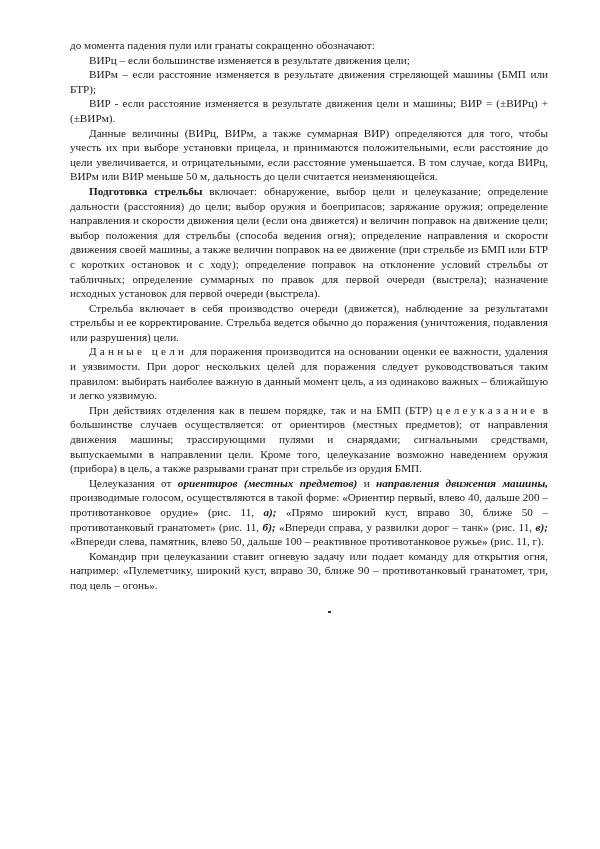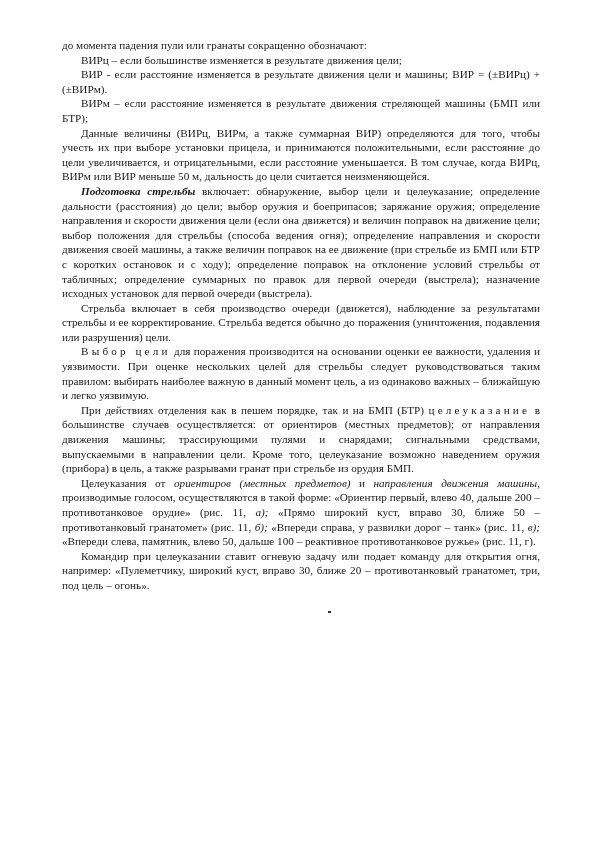--- a/index.html
+++ b/index.html
@@ -1,50 +1,50 @@
 <!DOCTYPE html>
 <html><head>
   <meta charset="utf-8">
   <style>
     html, body { margin: 0; padding: 0; background: #ffffff; }
     body { width: 600px; height: 849px; position: relative; overflow: hidden; }
     .page {
       position: absolute;
-      left: 62px;
+      left: 70px;
       top: 38px;
       width: 478px;
       font-family: "Liberation Serif", serif;
       font-size: 11.2px;
       line-height: 14.6px;
       color: #1a1a1a;
       text-align: justify;
     }
     .p { margin: 0; text-indent: 19px; }
     .p.noindent { text-indent: 0; }
-    .b { font-weight: bold; font-style: italic; }
-    .i { font-style: italic; }
+    .b { font-weight: bold; }
+    .i { font-style: italic; font-weight: bold; }
     .sp { letter-spacing: 3.2px; }
     .mark {
       position: absolute;
       left: 328px;
       top: 611px;
       width: 3px;
       height: 1.5px;
       background: #333;
     }
   </style>
 </head>
 <body>
 
 <div class="page">
   <p class="p noindent">до момента падения пули или гранаты сокращенно обозначают:</p>
   <p class="p">ВИРц – если большинстве изменяется в результате движения цели;</p>
+  <p class="p">ВИРм – если расстояние изменяется в результате движения стреляющей машины (БМП или БТР);</p>
   <p class="p">ВИР - если расстояние изменяется в результате движения цели и машины; ВИР = (±ВИРц) + (±ВИРм).</p>
-  <p class="p">ВИРм – если расстояние изменяется в результате движения стреляющей машины (БМП или БТР);</p>
   <p class="p">Данные величины (ВИРц, ВИРм, а также суммарная ВИР) определяются для того, чтобы учесть их при выборе установки прицела, и принимаются положительными, если расстояние до цели увеличивается, и отрицательными, если расстояние уменьшается. В том случае, когда ВИРц, ВИРм или ВИР меньше 50 м, дальность до цели считается неизменяющейся.</p>
   <p class="p"><span class="b">Подготовка стрельбы</span><span> включает: обнаружение, выбор цели и целеуказание; определение дальности (расстояния) до цели; выбор оружия и боеприпасов; заряжание оружия; определение направления и скорости движения цели (если она движется) и величин поправок на движение цели; выбор положения для стрельбы (способа ведения огня); определение направления и скорости движения своей машины, а также величин поправок на ее движение (при стрельбе из БМП или БТР с коротких остановок и с ходу); определение поправок на отклонение условий стрельбы от табличных; определение суммарных по правок для первой очереди (выстрела); назначение исходных установок для первой очереди (выстрела).</span></p>
   <p class="p">Стрельба включает в себя производство очереди (движется), наблюдение за результатами стрельбы и ее корректирование. Стрельба ведется обычно до поражения (уничтожения, подавления или разрушения) цели.</p>
-  <p class="p"><span class="sp">Выбор цели</span><span> для поражения производится на основании оценки ее важности, удаления и уязвимости. При оценке нескольких целей для стрельбы следует руководствоваться таким правилом: выбирать наиболее важную в данный момент цель, а из одинаково важных – ближайшую и легко уязвимую.</span></p>
+  <p class="p"><span class="sp">Данные цели</span><span> для поражения производится на основании оценки ее важности, удаления и уязвимости. При дорог нескольких целей для поражения следует руководствоваться таким правилом: выбирать наиболее важную в данный момент цель, а из одинаково важных – ближайшую и легко уязвимую.</span></p>
   <p class="p"><span>При действиях отделения как в пешем порядке, так и на БМП (БТР) </span><span class="sp">целеуказание</span><span> в большинстве случаев осуществляется: от ориентиров (местных предметов); от направления движения машины; трассирующими пулями и снарядами; сигнальными средствами, выпускаемыми в направлении цели. Кроме того, целеуказание возможно наведением оружия (прибора) в цель, а также разрывами гранат при стрельбе из орудия БМП.</span></p>
   <p class="p"><span>Целеуказания от </span><span class="i">ориентиров (местных предметов)</span><span> и </span><span class="i">направления движения машины,</span><span> производимые голосом, осуществляются в такой форме: «Ориентир первый, влево 40, дальше 200 – противотанковое орудие» (рис. 11, </span><span class="i">а);</span><span> «Прямо широкий куст, вправо 30, ближе 50 – противотанковый гранатомет» (рис. 11, </span><span class="i">б);</span><span> «Впереди справа, у развилки дорог – танк» (рис. 11, </span><span class="i">в);</span><span> «Впереди слева, памятник, влево 50, дальше 100 – реактивное противотанковое ружье» (рис. 11, г).</span></p>
-  <p class="p">Командир при целеуказании ставит огневую задачу или подает команду для открытия огня, например: «Пулеметчику, широкий куст, вправо 30, ближе 20 – противотанковый гранатомет, три, под цель – огонь».</p>
+  <p class="p">Командир при целеуказании ставит огневую задачу или подает команду для открытия огня, например: «Пулеметчику, широкий куст, вправо 30, ближе 90 – противотанковый гранатомет, три, под цель – огонь».</p>
 </div>
 <div class="mark"></div>
 
 </body></html>

